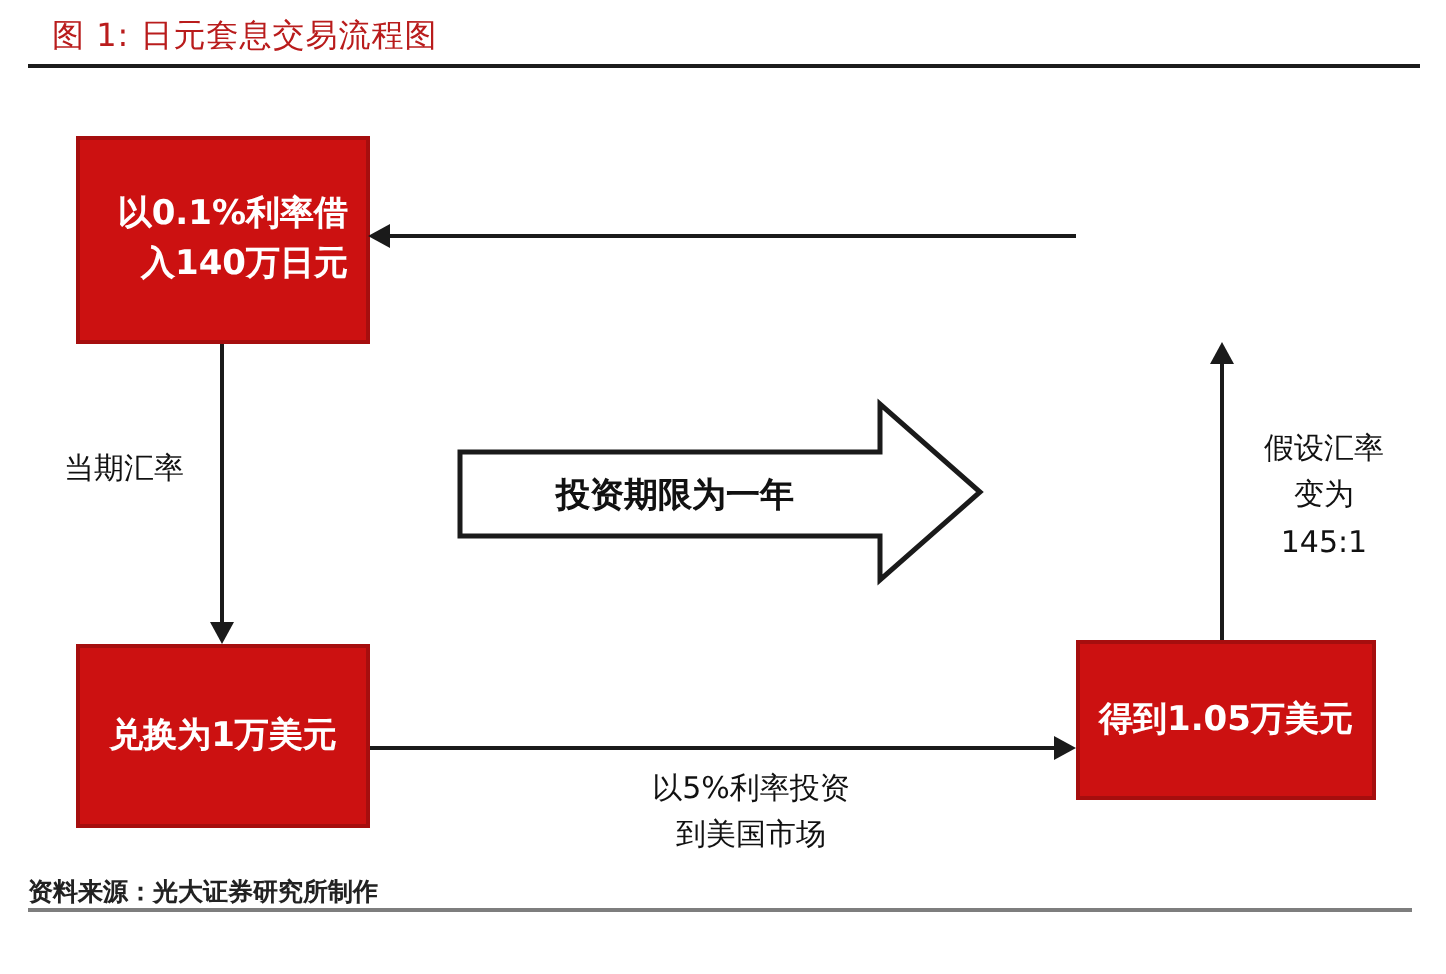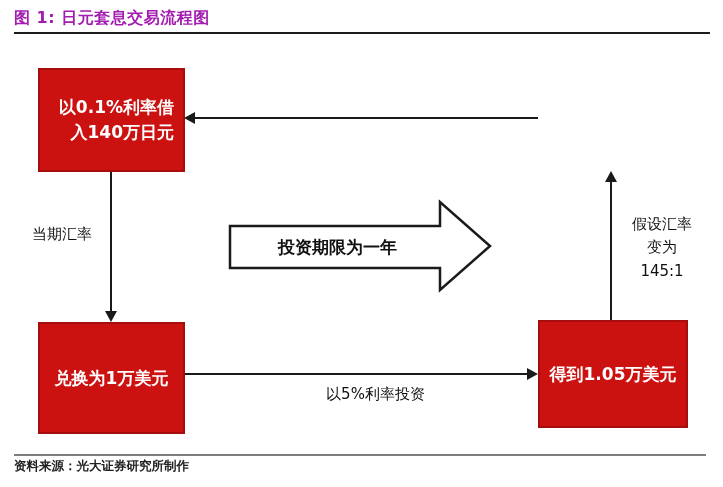--- a/index.html
+++ b/index.html
@@ -8,22 +8,22 @@
     background: #ffffff;
     font-family: "DejaVu Sans", "Liberation Sans", sans-serif;
   }
   .canvas {
     position: relative;
     width: 723px; height: 487px;
     background: #ffffff;
     overflow: hidden;
   }
   .title {
-    position: absolute; left: 14px; top: 8px;
-    font-size: 16px; font-weight: bold; color: #a21caf;
+    position: absolute; left: 26px; top: 8px;
+    font-size: 16px; font-weight: normal; color: #b91c1c;
     letter-spacing: 0.5px; white-space: nowrap;
   }
   .title-rule {
     position: absolute; left: 14px; top: 32px;
     width: 696px; height: 2px; background: #1c1c1c;
   }
   .redbox {
     position: absolute;
     background: #cc1111;
     border: 2px solid #a60e0e;
@@ -31,22 +31,22 @@
     color: #ffffff;
     font-weight: bold;
     font-size: 17px;
     line-height: 1.45;
     display: flex; align-items: center; justify-content: center;
     text-align: right;
     padding: 0 9px;
   }
   .box-borrow     { left: 38px;  top: 68px;  width: 147px; height: 104px; }
   .box-correspond { left: 538px; top: 65px;  width: 150px; height: 107px; }
-  .box-exchange   { left: 38px;  top: 322px; width: 147px; height: 112px; }
-  .box-receive    { left: 538px; top: 320px; width: 150px; height: 108px; }
+  .box-exchange   { left: 38px;  top: 322px; width: 147px; height: 92px; }
+  .box-receive    { left: 538px; top: 320px; width: 150px; height: 80px; }
 
   .conn { position: absolute; background: #1a1a1a; }
   .hline-top    { left: 194px; top: 117px; width: 344px; height: 2px; }
   .vline-left   { left: 110px; top: 172px; width: 2px;  height: 141px; }
   .hline-bottom { left: 185px; top: 373px; width: 343px; height: 2px; }
   .vline-right  { left: 610px; top: 181px; width: 2px;  height: 139px; }
 
   .ah { position: absolute; width: 0; height: 0; }
   .ah-left  { left: 184px; top: 112px; border-top: 6px solid transparent; border-bottom: 6px solid transparent; border-right: 11px solid #1a1a1a; }
   .ah-down  { left: 105px; top: 311px; border-left: 6px solid transparent; border-right: 6px solid transparent; border-top: 11px solid #1a1a1a; }
@@ -65,21 +65,21 @@
   .big-arrow-svg { position: absolute; left: 0; top: 0; pointer-events: none; }
   .lbl-period {
     position: absolute; left: 240px; top: 236px; width: 195px;
     text-align: center; font-size: 17px; font-weight: bold; color: #111111;
   }
   .footer-rule {
     position: absolute; left: 14px; top: 454px;
     width: 692px; height: 2px; background: #7e7e7e;
   }
   .footer-text {
-    position: absolute; left: 14px; top: 458px;
+    position: absolute; left: 14px; top: 438px;
     font-size: 12.5px; font-weight: bold; color: #222222;
     white-space: nowrap;
   }
 </style>
 </head>
 <body>
 
 <div class="canvas">
 
   <div class="title">图 1: 日元套息交易流程图</div>
@@ -107,20 +107,21 @@
   <div class="conn vline-right"></div>
   <div class="ah ah-up"></div>
 
   <div class="lbl lbl-yield">
   </div>
   <div class="lbl lbl-current-rate">
     <div>当期汇率</div>
   </div>
   <div class="lbl lbl-invest">
     <div>以5%利率投资</div>
+    <div>到美国市场</div>
   </div>
   <div class="lbl lbl-assumed-rate">
     <div>假设汇率</div>
     <div>变为</div>
     <div>145:1</div>
   </div>
 
   <svg class="big-arrow-svg" width="723" height="487" viewBox="0 0 723 487">
     <polygon points="230,226 440,226 440,202 490,246 440,290 440,268 230,268" fill="#ffffff" stroke="#1a1a1a" stroke-width="2.5" stroke-linejoin="miter"></polygon>
   </svg>

